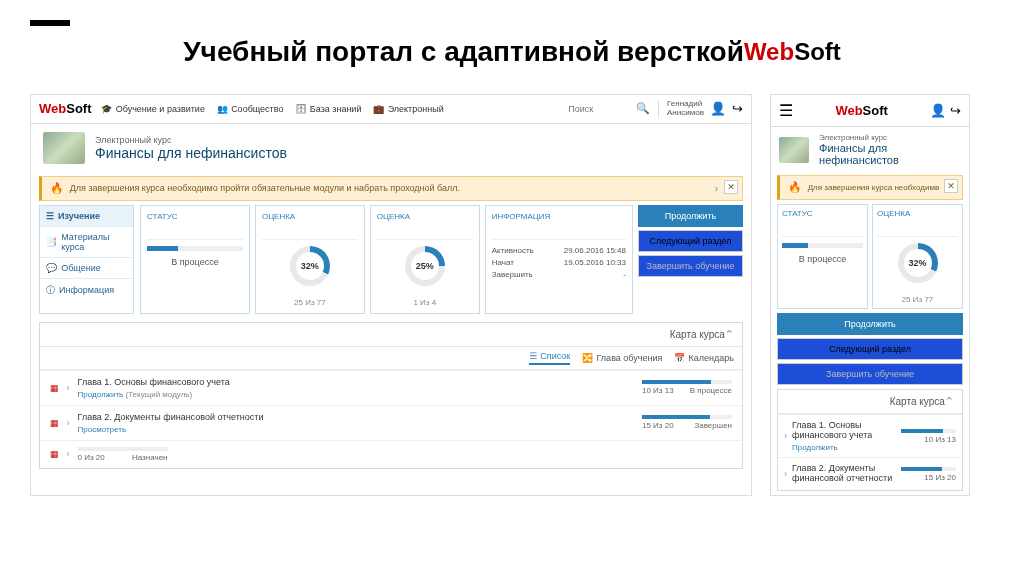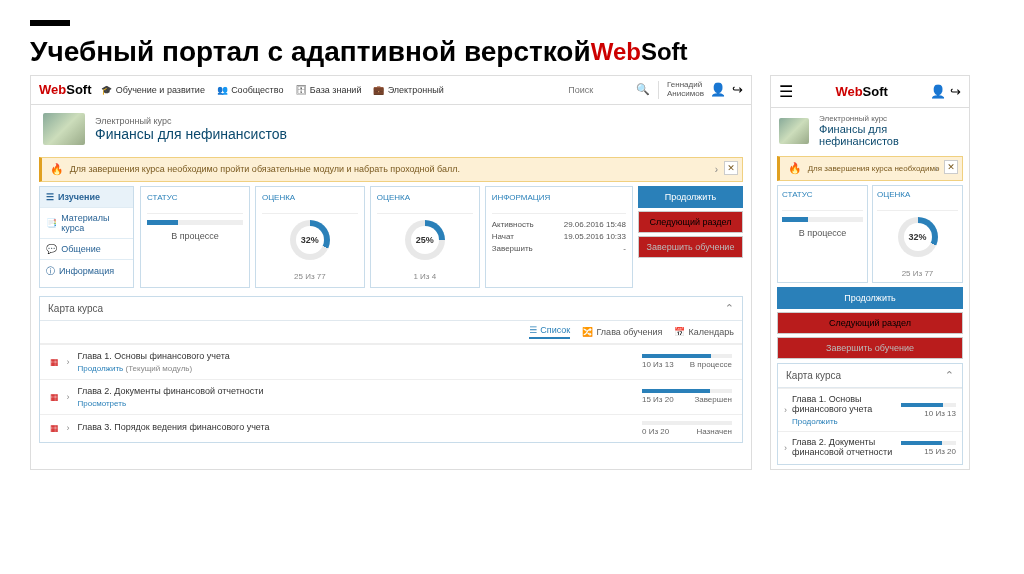--- a/index.html
+++ b/index.html
@@ -1,19 +1,19 @@
 <!DOCTYPE html>
 <html><head>
 <meta charset="utf-8">
 <style>
 *{box-sizing:border-box;margin:0;padding:0;font-family:Arial,sans-serif}
 body{background:#fff;width:1024px;height:574px;overflow:hidden}
 .slide{padding:20px 30px}
 .dash{width:40px;height:6px;background:#000;margin-bottom:10px}
-.slide-title{display:flex;justify-content:flex-start;align-items:center;margin-bottom:7px}
+.slide-title{display:flex;justify-content:center;align-items:center;margin-bottom:26px}
 .slide-title h1{font-size:28px;font-weight:bold}
 .logo{font-size:24px;font-weight:bold}.logo .w{color:#c00}.logo .rest{color:#000}
 .screens{display:flex;gap:18px}
 .desktop{width:722px;border:1px solid #ddd;font-size:10px}
 .mobile{width:200px;border:1px solid #ddd;font-size:9px}
 .topbar{display:flex;align-items:center;padding:5px 8px;border-bottom:1px solid #ddd;gap:10px}
 .mini-logo{font-size:13px;font-weight:bold}.mini-logo .w{color:#c00}
 .nav{display:flex;gap:12px;font-size:9px;color:#333}
 .nav-item{display:flex;align-items:center;gap:3px;cursor:pointer}
 .search-area{margin-left:auto;display:flex;align-items:center;gap:8px}
@@ -28,35 +28,35 @@
 .alert-icon{color:#d08020;margin-right:6px;font-size:11px}
 .alert-close{position:absolute;right:4px;top:3px;border:1px solid #ccc;background:#fff;width:14px;height:14px;display:flex;align-items:center;justify-content:center;font-size:9px;cursor:pointer}
 .alert-arrow{position:absolute;right:24px;font-size:10px;color:#888}
 .main-row{display:flex;padding:0 8px;gap:6px}
 .sidebar{width:95px;border:1px solid #c8dcea}
 .sidebar-item{padding:5px 6px;font-size:9px;color:#2a6496;border-bottom:1px solid #e0ecf4;display:flex;align-items:center;gap:4px;cursor:pointer}
 .sidebar-item.active{background:#e8f2f9;font-weight:bold}
 .sidebar-item:last-child{border-bottom:none}
 .stats-row{display:flex;gap:5px;flex:1}
 .stat-card{border:1px solid #c8dcea;padding:6px;flex:1;min-width:0}
-.stat-title{font-size:8px;color:#2a80b9;border-bottom:1px solid #eee;padding-bottom:11px;margin-bottom:6px}
+.stat-title{font-size:8px;color:#2a80b9;border-bottom:1px solid #eee;padding-bottom:18px;margin-bottom:6px}
 .stat-body{text-align:center;font-size:9px;color:#555}
 .progress-bar{height:5px;background:#eee;margin:6px 0;position:relative}
 .progress-fill{height:100%;background:#2a80b9}
 .donut{width:40px;height:40px;border-radius:50%;margin:4px auto;position:relative;background:conic-gradient(#2a80b9 0deg var(--deg),#e8e8e8 var(--deg) 360deg)}
 .donut::after{content:attr(data-pct);position:absolute;inset:6px;background:#fff;border-radius:50%;display:flex;align-items:center;justify-content:center;font-size:9px;font-weight:bold;color:#333}
 .stat-sub{font-size:8px;color:#888;margin-top:12px}
 .info-list{font-size:8px;color:#555}
 .info-list div{display:flex;justify-content:space-between;margin:3px 0}
 .actions{width:105px;display:flex;flex-direction:column;gap:3px}
-.btn{padding:5px;font-size:9px;text-align:center;cursor:pointer;border:1px solid #ccc;background:#b91c1c}
+.btn{padding:5px;font-size:9px;text-align:center;cursor:pointer;border:1px solid #ccc;background:#1d4ed8}
 .btn-primary{background:#2a80b9;color:#fff;border-color:#2a80b9}
 .btn-disabled{color:#bbb}
 .map-section{margin:8px;border:1px solid #c8dcea}
-.map-header{padding:5px 8px;font-size:10px;color:#555;border-bottom:1px solid #e0e8ee;display:flex;justify-content:space-between;align-items:center}
+.map-header{padding:5px 8px;font-size:10px;color:#555;border-bottom:1px solid #e0e8ee;display:flex;justify-content:flex-end;align-items:center}
 .map-tabs{display:flex;gap:12px;padding:4px 8px;font-size:9px;color:#555;border-bottom:1px solid #eee;justify-content:flex-end}
 .map-tab{display:flex;align-items:center;gap:3px;cursor:pointer}
 .map-tab.active{color:#2a80b9;border-bottom:2px solid #2a80b9;padding-bottom:2px}
 .chapter{border-top:1px solid #eee;padding:6px 10px;display:flex;align-items:center;gap:8px;font-size:9px}
 .chapter-icon{color:#c00;font-size:9px}
 .chapter-expand{color:#888}
 .chapter-body{flex:1}
 .chapter-title{color:#333;margin-bottom:2px}
 .chapter-link{color:#2a80b9;font-size:8px}
 .chapter-link .hint{color:#888}
@@ -252,23 +252,20 @@
                 </div>
   <div style="display:flex;justify-content:space-between">
                   <span>15 Из 20</span>
                   <span>Завершен</span>
                 </div>
               </div>
             </div>
             <div class="chapter">
               <span class="chapter-icon">▦</span>
   <span class="chapter-expand">›</span>
-  <div class="chapter-body">
-                <div class="chapter-title">Глава 3. Порядок ведения финансового учета</div>
-  </div>
   <div class="chapter-meta">
   <div class="chapter-bar">
                   <div class="chapter-bar-fill" style="width:0%"></div>
                 </div>
   <div style="display:flex;justify-content:space-between">
                   <span>0 Из 20</span>
                   <span>Назначен</span>
                 </div>
               </div>
             </div>

